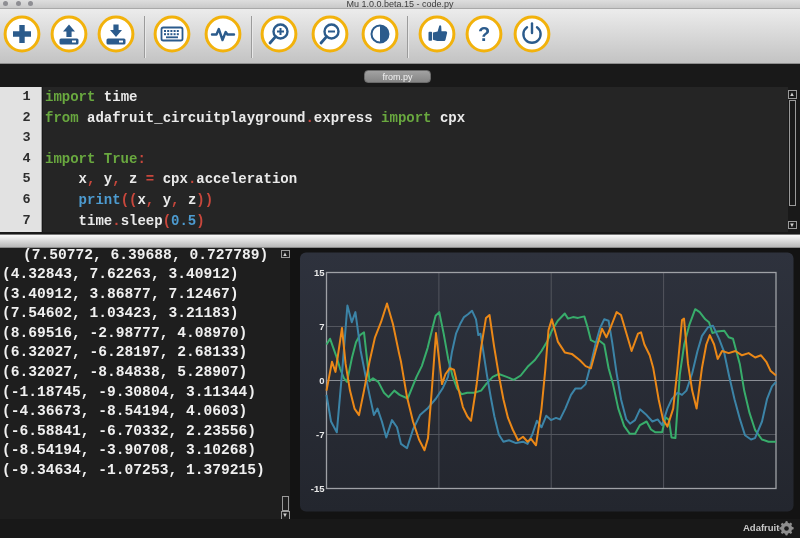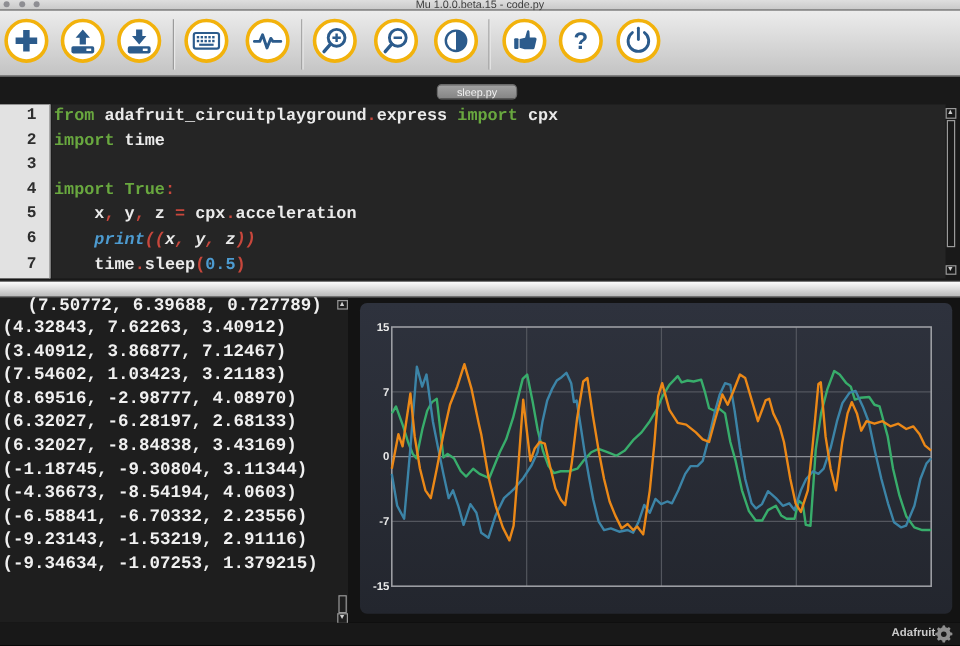--- a/index.html
+++ b/index.html
@@ -93,60 +93,60 @@
 <text x="19" y="26" font-family="Liberation Sans" font-size="20" font-weight="bold" fill="#2b5b8c" text-anchor="middle">?</text>
     </svg></div>
 <div style="position:absolute;left:512.5px;top:14.5px;width:38px;height:38px;">
 <svg width="38" height="38" viewBox="0 0 38 38">
 <circle cx="19" cy="19" r="16.9" fill="#fff" stroke="#f2b20c" stroke-width="3"></circle>
 <path d="M14 12.2a8.6 8.6 0 1 0 10 0" fill="none" stroke="#2b5b8c" stroke-width="2.4" stroke-linecap="round"></path>
 <path d="M19 8.5v9.5" stroke="#2b5b8c" stroke-width="2.4" stroke-linecap="round"></path>
     </svg></div>
 
 <div style="position:absolute;left:0;top:64px;width:800px;height:170px;background:#191919;"></div>
-<div style="position:absolute;left:364px;top:70px;width:67px;height:13px;border-radius:4px;background:linear-gradient(#a2a2a2,#858585);border:1px solid #6a6a6a;color:#f2f2f2;font-size:9px;text-align:center;line-height:12px;">sleep.py</div>
+<div style="position:absolute;left:364px;top:70px;width:67px;height:13px;border-radius:4px;background:linear-gradient(#a2a2a2,#858585);border:1px solid #6a6a6a;color:#f2f2f2;font-size:9px;text-align:center;line-height:12px;">from.py</div>
 <div style="position:absolute;left:0;top:87px;width:41.5px;height:144.5px;background:#e2e2e2;border-right:1px solid #9a9a9a;color:#2e2e2e;font-size:13.5px;font-weight:bold;text-align:right;padding-right:10px;" class="mono">
     <div style="height:20.6px;line-height:20.6px;">1</div>
     <div style="height:20.6px;line-height:20.6px;">2</div>
     <div style="height:20.6px;line-height:20.6px;">3</div>
     <div style="height:20.6px;line-height:20.6px;">4</div>
     <div style="height:20.6px;line-height:20.6px;">5</div>
     <div style="height:20.6px;line-height:20.6px;">6</div>
     <div style="height:20.6px;line-height:20.6px;">7</div>
   </div>
 <div style="position:absolute;left:42.5px;top:87px;width:745px;height:144.5px;background:#252525;"></div>
 <div style="position:absolute;left:45px;top:87px;font-size:14px;font-weight:bold;" class="mono">
+    <div style="height:20.6px;line-height:20.6px;white-space:pre;"><span style="color:#69a83f">import</span> <span style="color:#eaeaea">time</span></div>
     <div style="height:20.6px;line-height:20.6px;white-space:pre;"><span style="color:#69a83f">from</span> <span style="color:#eaeaea">adafruit_circuitplayground</span><span style="color:#c8473c">.</span><span style="color:#eaeaea">express</span> <span style="color:#69a83f">import</span> <span style="color:#eaeaea">cpx</span></div>
-    <div style="height:20.6px;line-height:20.6px;white-space:pre;"><span style="color:#69a83f">import</span> <span style="color:#eaeaea">time</span></div>
     <div style="height:20.6px;line-height:20.6px;white-space:pre;"></div>
     <div style="height:20.6px;line-height:20.6px;white-space:pre;"><span style="color:#69a83f">import True</span><span style="color:#c8473c">:</span></div>
     <div style="height:20.6px;line-height:20.6px;white-space:pre;">    <span style="color:#eaeaea">x</span><span style="color:#c8473c">,</span> <span style="color:#eaeaea">y</span><span style="color:#c8473c">,</span> <span style="color:#eaeaea">z</span> <span style="color:#c8473c">=</span> <span style="color:#eaeaea">cpx</span><span style="color:#c8473c">.</span><span style="color:#eaeaea">acceleration</span></div>
-    <div style="height:20.6px;line-height:20.6px;white-space:pre;font-style:italic;">    <span style="color:#4d9bd0">print</span><span style="color:#c8473c">((</span><span style="color:#eaeaea">x</span><span style="color:#c8473c">,</span> <span style="color:#eaeaea">y</span><span style="color:#c8473c">,</span> <span style="color:#eaeaea">z</span><span style="color:#c8473c">))</span></div>
+    <div style="height:20.6px;line-height:20.6px;white-space:pre;">    <span style="color:#4d9bd0">print</span><span style="color:#c8473c">((</span><span style="color:#eaeaea">x</span><span style="color:#c8473c">,</span> <span style="color:#eaeaea">y</span><span style="color:#c8473c">,</span> <span style="color:#eaeaea">z</span><span style="color:#c8473c">))</span></div>
     <div style="height:20.6px;line-height:20.6px;white-space:pre;">    <span style="color:#eaeaea">time</span><span style="color:#c8473c">.</span><span style="color:#eaeaea">sleep</span><span style="color:#c8473c">(</span><span style="color:#4d9bd0">0.5</span><span style="color:#c8473c">)</span></div>
   </div>
 
 <div style="position:absolute;left:787.5px;top:90px;width:9px;height:8.5px;border:1px solid #9a9a9a;box-sizing:border-box;color:#cfcfcf;font-size:6px;line-height:6.5px;text-align:center;">▲</div>
 <div style="position:absolute;left:788.5px;top:99.5px;width:7px;height:106.5px;border:1px solid #9a9a9a;"></div>
 <div style="position:absolute;left:787.5px;top:220.5px;width:9px;height:8.5px;border:1px solid #9a9a9a;box-sizing:border-box;color:#cfcfcf;font-size:6px;line-height:6.5px;text-align:center;">▼</div>
 
 <div style="position:absolute;left:0;top:234px;width:800px;height:13.5px;background:linear-gradient(#fbfbfb,#b9b9b9);border-top:1px solid #777;border-bottom:1px solid #8a8a8a;"></div>
 
 <div style="position:absolute;left:0;top:247.5px;width:290px;height:271.5px;background:#1e1e1e;"></div>
 <div style="position:absolute;left:2px;top:245.5px;font-size:14.6px;font-weight:bold;color:#f0f0f0;" class="mono">
     <div style="height:19.6px;line-height:19.6px;white-space:pre;margin-left:21px;">(7.50772, 6.39688, 0.727789)</div>
     <div style="height:19.6px;line-height:19.6px;white-space:pre;">(4.32843, 7.62263, 3.40912)</div>
     <div style="height:19.6px;line-height:19.6px;white-space:pre;">(3.40912, 3.86877, 7.12467)</div>
     <div style="height:19.6px;line-height:19.6px;white-space:pre;">(7.54602, 1.03423, 3.21183)</div>
     <div style="height:19.6px;line-height:19.6px;white-space:pre;">(8.69516, -2.98777, 4.08970)</div>
     <div style="height:19.6px;line-height:19.6px;white-space:pre;">(6.32027, -6.28197, 2.68133)</div>
-    <div style="height:19.6px;line-height:19.6px;white-space:pre;">(6.32027, -8.84838, 3.43169)</div>
+    <div style="height:19.6px;line-height:19.6px;white-space:pre;">(6.32027, -8.84838, 5.28907)</div>
     <div style="height:19.6px;line-height:19.6px;white-space:pre;">(-1.18745, -9.30804, 3.11344)</div>
     <div style="height:19.6px;line-height:19.6px;white-space:pre;">(-4.36673, -8.54194, 4.0603)</div>
     <div style="height:19.6px;line-height:19.6px;white-space:pre;">(-6.58841, -6.70332, 2.23556)</div>
-    <div style="height:19.6px;line-height:19.6px;white-space:pre;">(-9.23143, -1.53219, 2.91116)</div>
+    <div style="height:19.6px;line-height:19.6px;white-space:pre;">(-8.54194, -3.90708, 3.10268)</div>
     <div style="height:19.6px;line-height:19.6px;white-space:pre;">(-9.34634, -1.07253, 1.379215)</div>
   </div>
 <div style="position:absolute;left:280.5px;top:249.5px;width:9px;height:8.5px;border:1px solid #9a9a9a;box-sizing:border-box;color:#cfcfcf;font-size:6px;line-height:6.5px;text-align:center;">▲</div>
 <div style="position:absolute;left:281.5px;top:495.5px;width:7px;height:15px;border:1px solid #9a9a9a;"></div>
 <div style="position:absolute;left:280.5px;top:511px;width:9px;height:8.5px;border:1px solid #9a9a9a;box-sizing:border-box;color:#cfcfcf;font-size:6px;line-height:6.5px;text-align:center;">▼</div>
 
 <svg style="position:absolute;left:290px;top:247.5px;" width="510" height="271.5" viewBox="0 0 510 271.5">
 <rect x="0" y="0" width="510" height="271.5" fill="#131313"></rect>
 <rect x="10" y="4.5" width="493.5" height="259" rx="6" fill="url(#pbg)"></rect>
 <defs>

